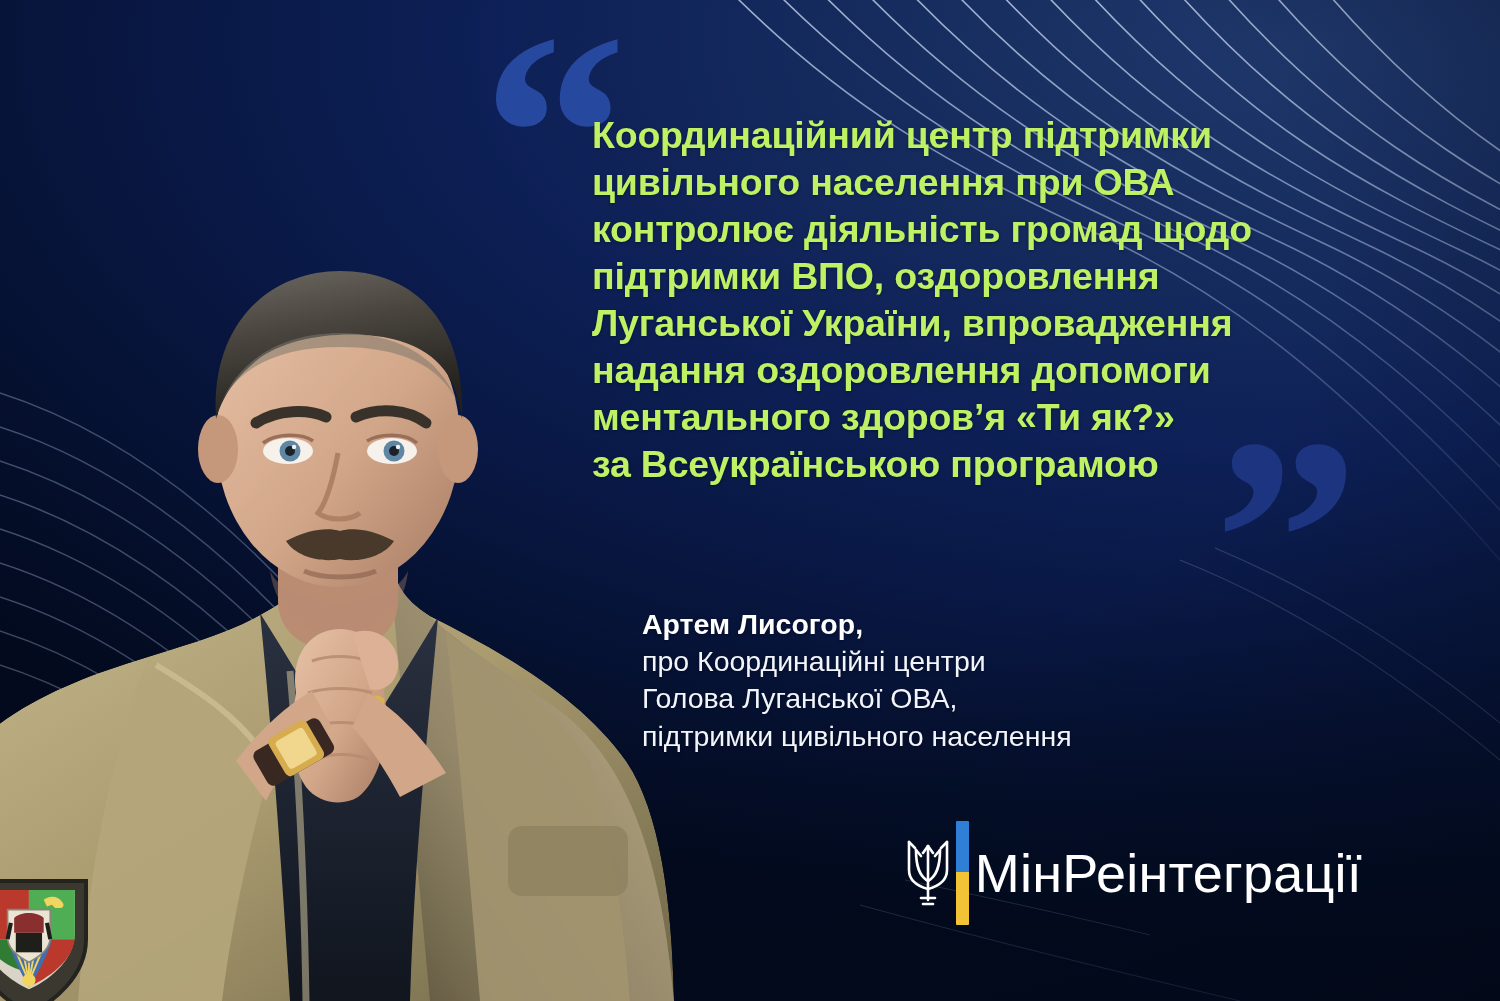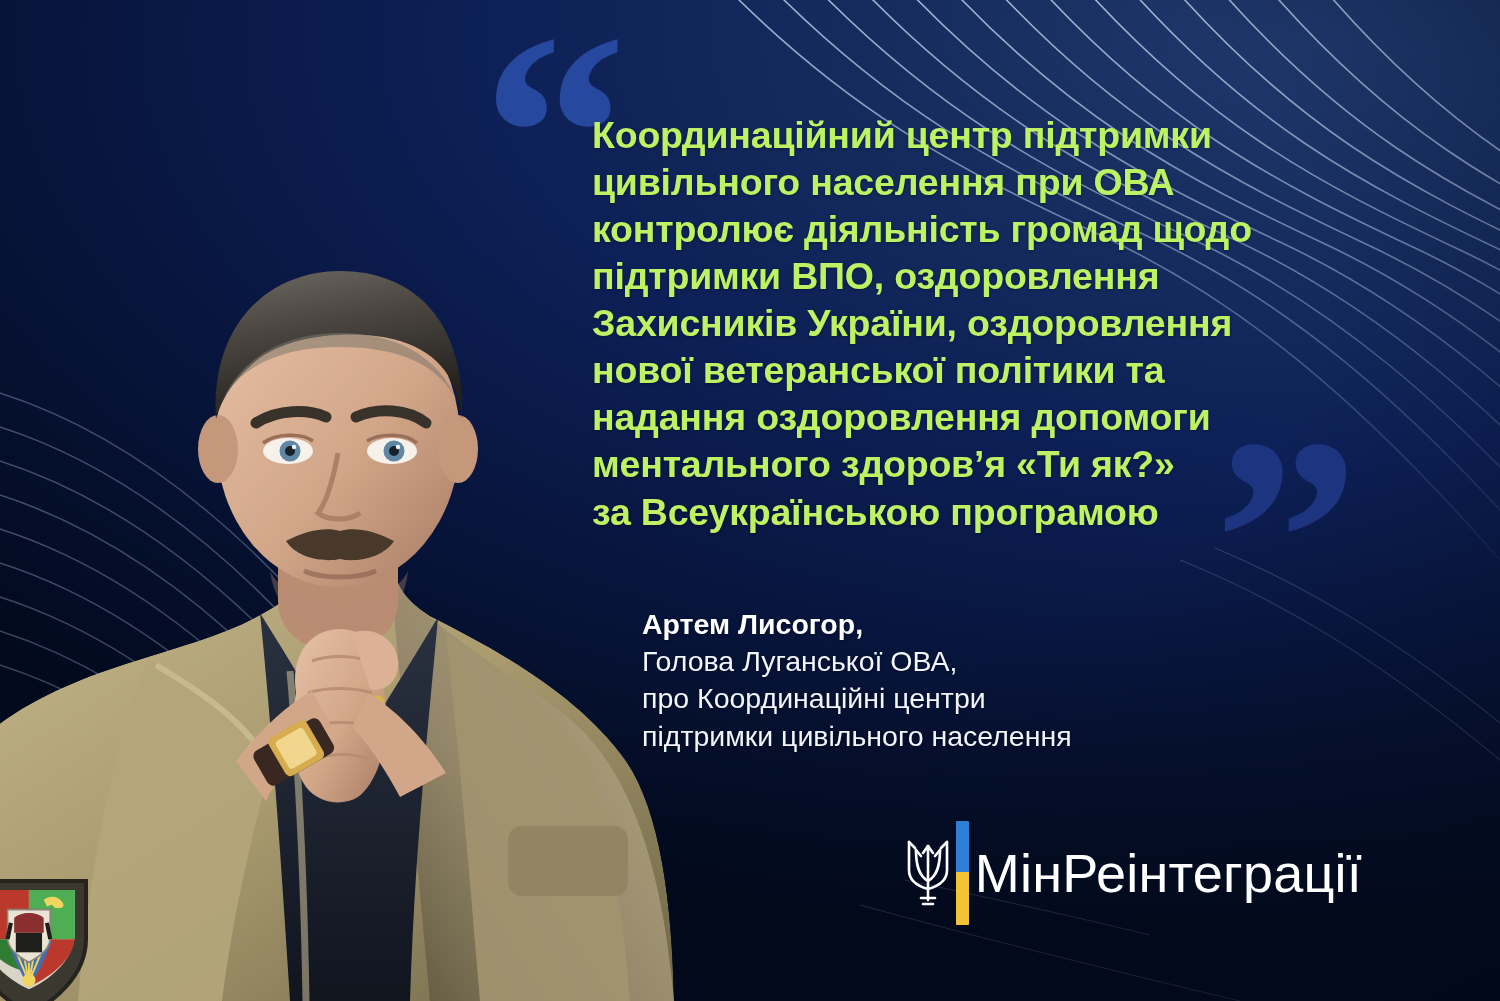--- a/index.html
+++ b/index.html
@@ -304,31 +304,30 @@
   </div>
 
   <div class="qmark" id="qopen">“</div>
   <div class="qmark" id="qclose">”</div>
 
   <div id="quote">
     <div>Координаційний центр підтримки</div>
     <div>цивільного населення при ОВА</div>
     <div>контролює діяльність громад щодо</div>
     <div>підтримки ВПО, оздоровлення</div>
-    <div>Захисників України, оздоровлення</div>
-    <div>нової ветеранської політики та</div>
+    <div>Луганської України, впровадження</div>
     <div>надання оздоровлення допомоги</div>
     <div>ментального здоров’я «Ти як?»</div>
     <div>за Всеукраїнською програмою</div>
   </div>
 
   <div id="attribution">
     <div class="nm">Артем Лисогор,</div>
+    <div>про Координаційні центри</div>
     <div>Голова Луганської ОВА,</div>
-    <div>про Координаційні центри</div>
     <div>підтримки цивільного населення</div>
   </div>
 
   <div id="logo">
     <svg id="trident" viewBox="0 0 54 74" aria-hidden="true">
       <g fill="none" stroke="#ffffff" stroke-width="2.6" stroke-linejoin="round" stroke-linecap="round">
         <path d="M27,10 L27,64"></path>
         <path d="M20,62 L34,62"></path>
         <path d="M22,68 L32,68"></path>
         <path d="M8,6 L8,34 C8,44 16,50 27,53"></path>

